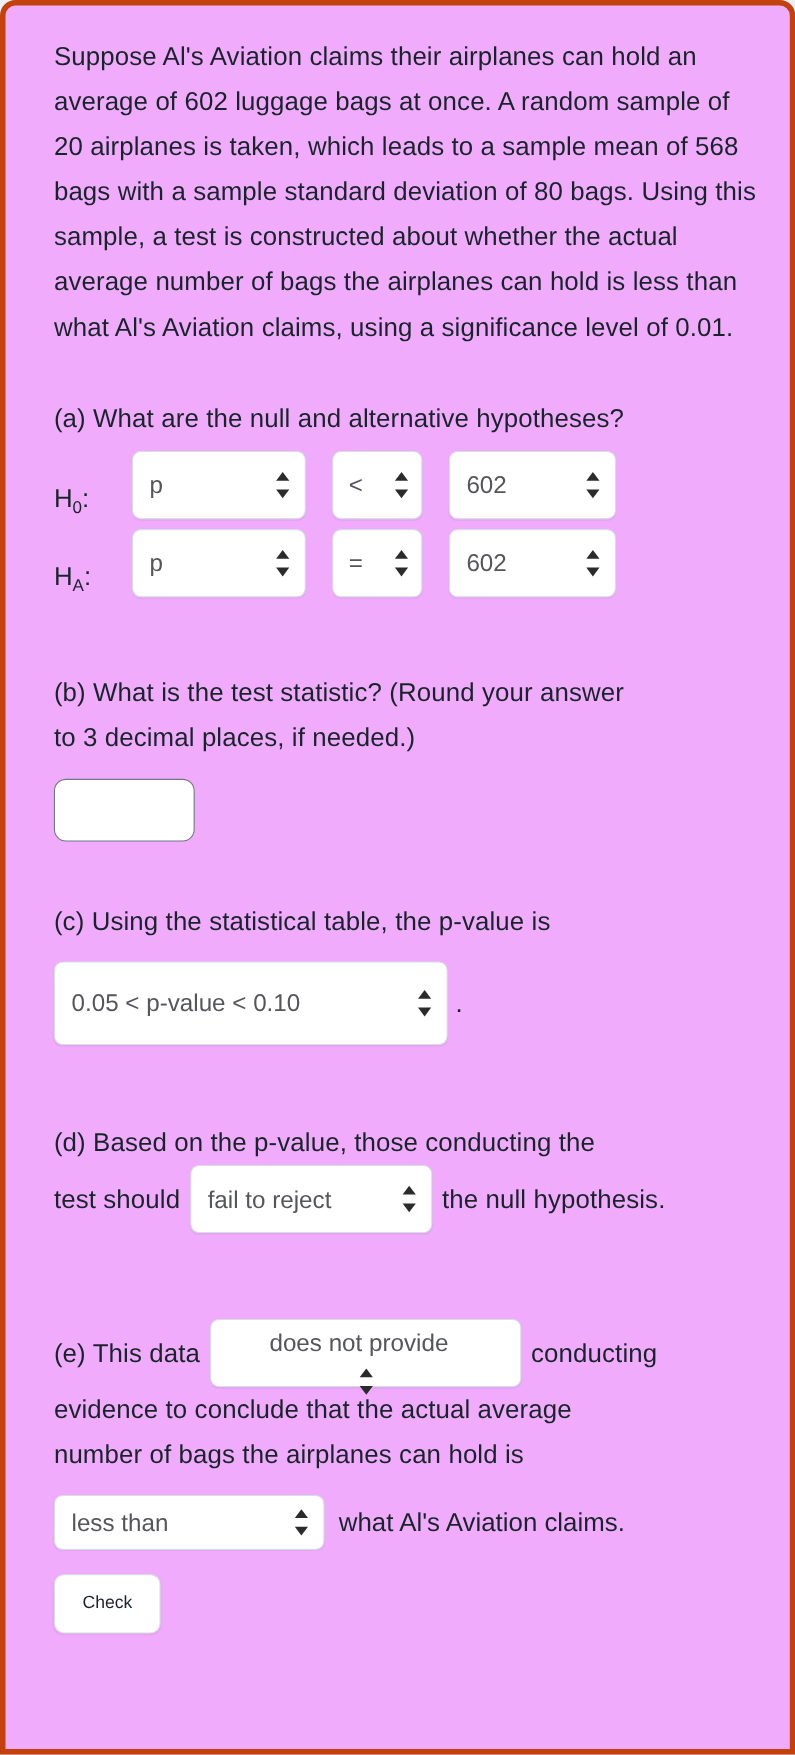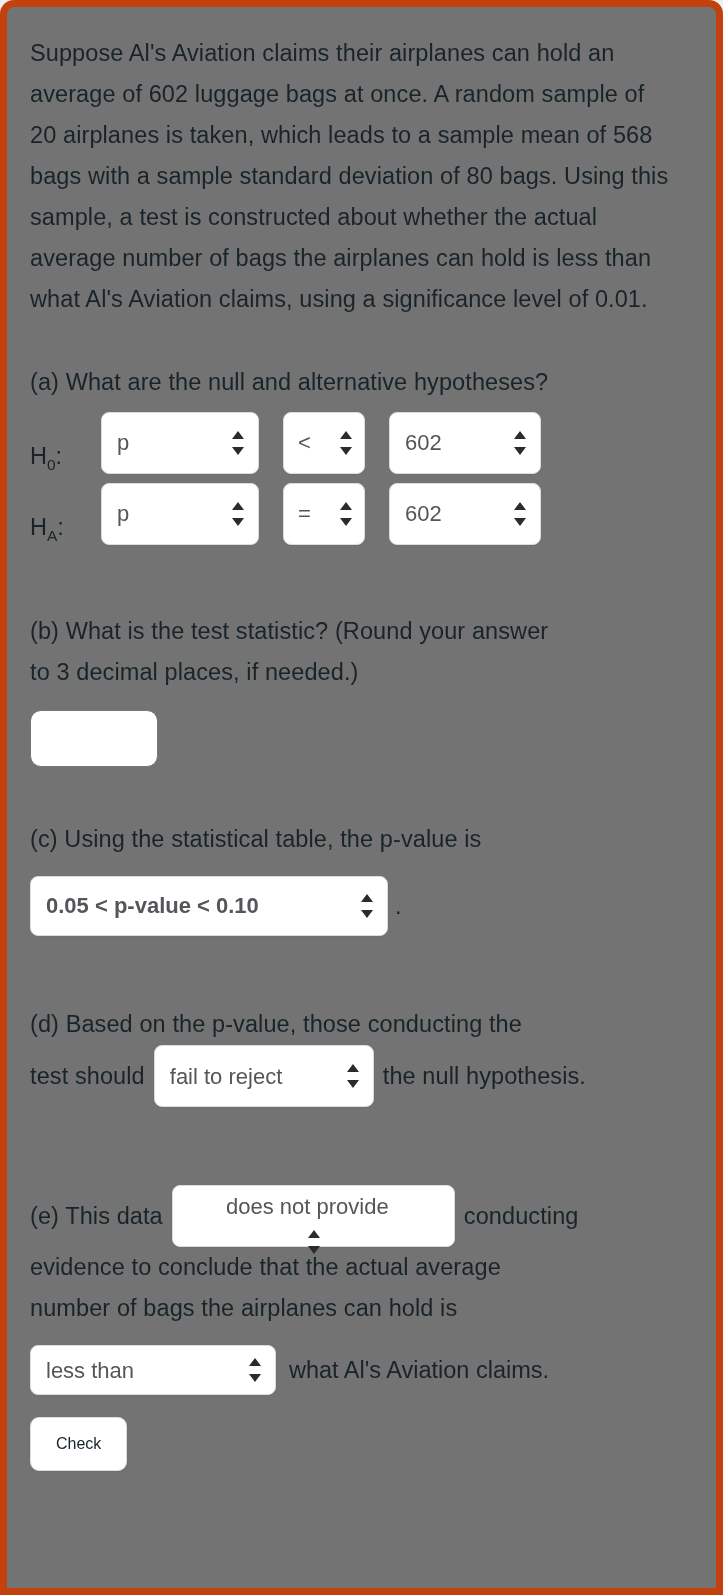--- a/index.html
+++ b/index.html
@@ -8,24 +8,24 @@
     width: 723px;
     height: 1595px;
     background: #eaf1f5;
     font-family: "Liberation Sans", "DejaVu Sans", sans-serif;
     overflow: hidden;
   }
   #card {
     position: relative;
     width: 723px;
     height: 1595px;
-    background: #737373;
-    border: 7px solid #c2410c;
+    background: #f0abfc;
+    border: 5px solid #c2410c;
     border-radius: 14px 14px 0 0;
-    padding: 26px 30px 0 23px;
+    padding: 26px 30px 0 44px;
   }
   .para {
     font-size: 23.5px;
     line-height: 41px;
     color: #19242a;
     letter-spacing: 0.1px;
     max-width: 645px;
   }
   .q-label {
     font-size: 23.5px;
@@ -99,21 +99,21 @@
     display: block;
     width: 128px;
     height: 57px;
     background: #ffffff;
     border: 1.6px solid #6d7a82;
     border-radius: 11px;
     margin-top: 17px;
   }
 
   
-  .dd.w-pval { width: 358px; height: 60px; margin-top: 16px; font-weight: bold; }
+  .dd.w-pval { width: 358px; height: 76px; margin-top: 16px; }
   .dd.w-pval .txt { margin-right: 22px; }
   .period { font-size: 23.5px; color: #19242a; margin-left: 7px; }
 
   
   .inline-row {
     display: flex;
     align-items: center;
     flex-wrap: wrap;
     line-height: 41px;
   }

